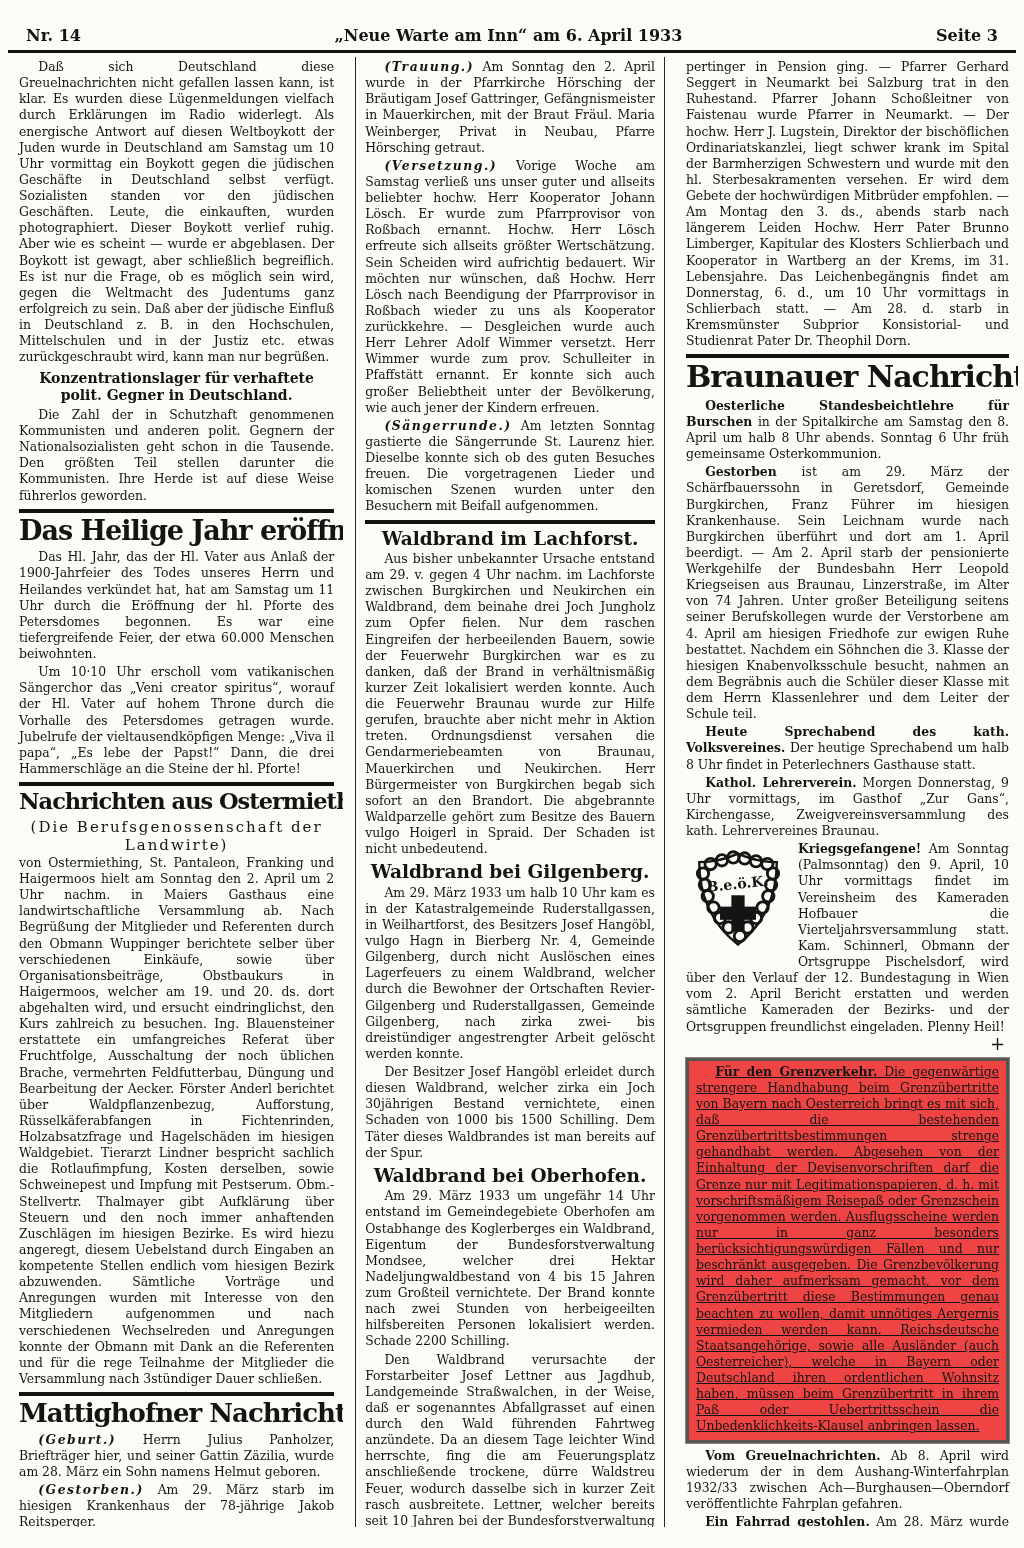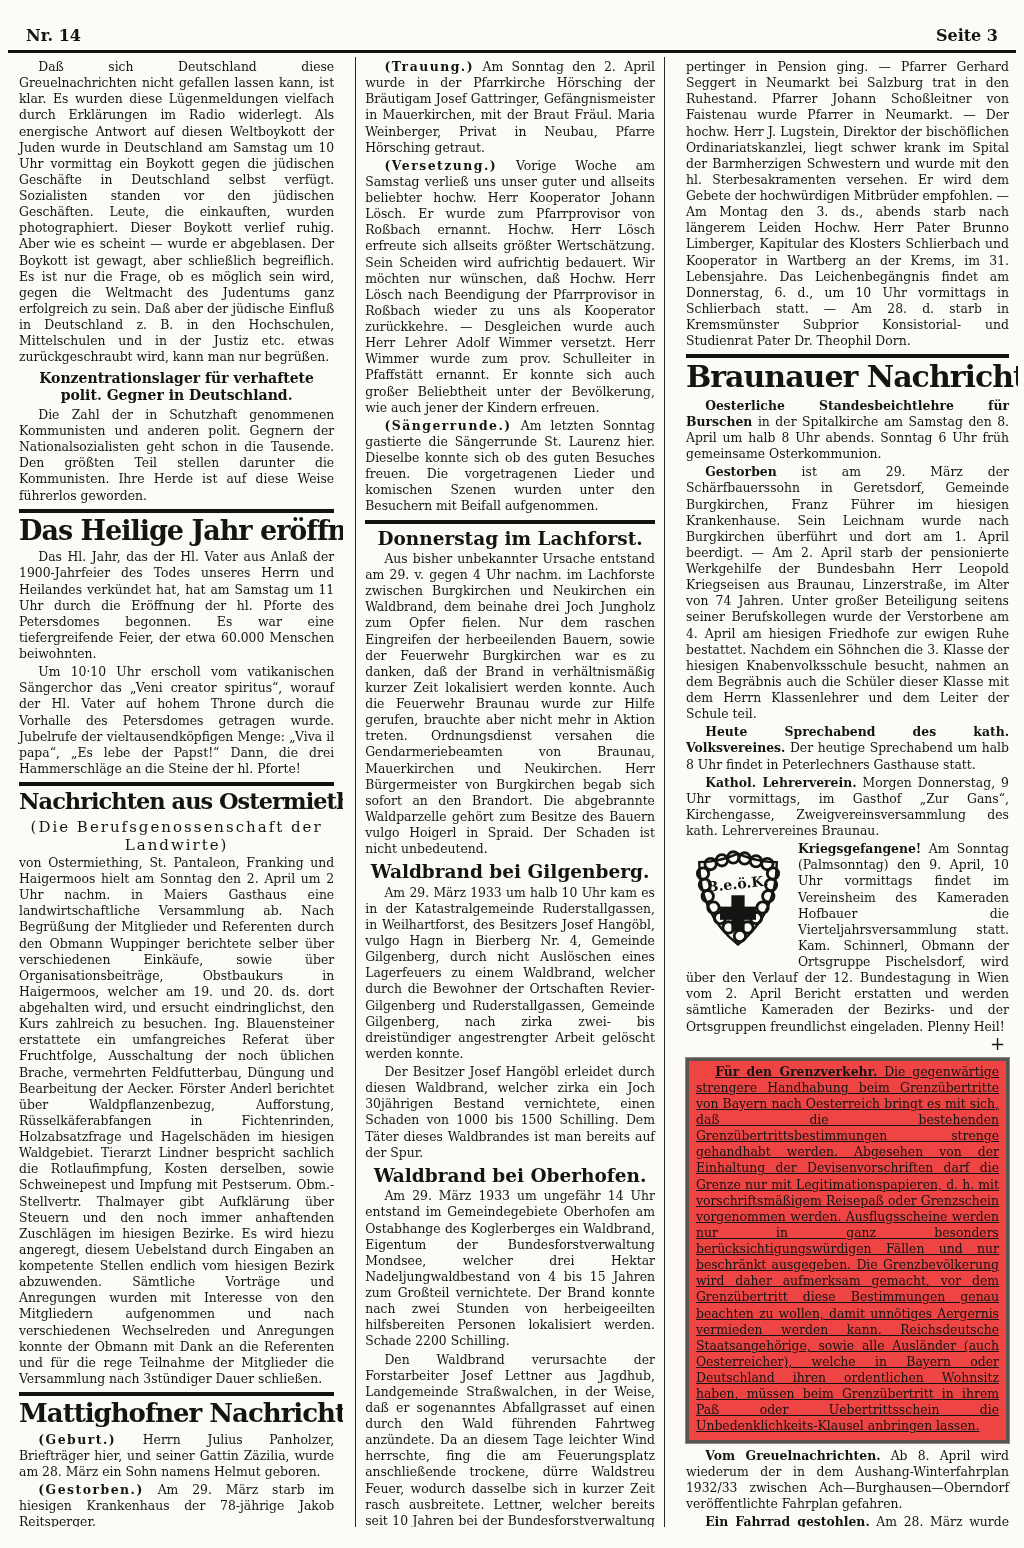--- a/index.html
+++ b/index.html
@@ -13,21 +13,21 @@
   
   #cols{display:flex;align-items:stretch;padding:4px 6px 0 10px;height:1470px;gap:12px;}
   .col{padding:2px 9px 0 9px;overflow:hidden;}
   #c1{width:322px;}
   #c2{width:296px;border-left:1.5px solid #2a2825;border-right:1.5px solid #2a2825;}
   #c3{width:330px;}
   p.b{font-size:12.4px;line-height:1.30;text-align:justify;margin:0 0 2px 0;
       text-indent:1.55em;overflow-wrap:break-word;hyphens:auto;}
   p.b.noind{text-indent:0;}
   .lead{font-weight:bold;}
-  .sp{letter-spacing:1.5px;}
+  .sp{letter-spacing:1.5px;font-style:italic;}
   .hl1{font-weight:bold;text-align:center;line-height:1.02;margin:3px 0 5px 0;
        letter-spacing:-1px;white-space:nowrap;}
   .hl2{font-weight:bold;text-align:center;font-size:18.5px;margin:5px 0 3px 0;line-height:1.05;}
   .hl3{font-weight:bold;text-align:center;font-size:14px;line-height:1.2;margin:5px 0 3px 0;}
   .sub{font-size:15px;text-align:center;letter-spacing:2px;margin:1px 0 1px 0;}
   .rT{height:4px;background:#141210;margin:5px 0 4px 0;}
   
   .gbox{background:#ef4444;border:3px solid #58554f;box-shadow:0 0 0 1px #8a8781;
         padding:3px 7px 5px 7px;margin:5px 0 5px 0;text-decoration:underline;}
   .gbox p.b{margin:0;}
@@ -36,20 +36,21 @@
   .plus{float:right;font-size:18px;line-height:1;margin-right:4px;}
   .clr{clear:both;}
 </style>
 </head>
 <body>
 
 <div id="page">
 
   <div id="hdr">
     <span class="h">Nr. 14</span>
+    <span class="h">„Neue Warte am Inn“ am 6. April 1933</span>
     <span class="h">Seite 3</span>
   </div>
   <div id="hdrline"></div>
 
   <div id="cols">
 
     <div class="col" id="c1">
       <p class="b"><span>Daß sich Deutschland diese Greuelnachrichten nicht gefallen lassen kann, ist klar. Es wurden diese Lügenmeldungen vielfach durch Erklärungen im Radio widerlegt. Als energische Antwort auf diesen Weltboykott der Juden wurde in Deutschland am Samstag um 10 Uhr vormittag ein Boykott gegen die jüdischen Geschäfte in Deutschland selbst verfügt. Sozialisten standen vor den jüdischen Geschäften. Leute, die einkauften, wurden photographiert. Dieser Boykott verlief ruhig. Aber wie es scheint — wurde er abgeblasen. Der Boykott ist gewagt, aber schließlich begreiflich. Es ist nur die Frage, ob es möglich sein wird, gegen die Weltmacht des Judentums ganz erfolgreich zu sein. Daß aber der jüdische Einfluß in Deutschland z. B. in den Hochschulen, Mittelschulen und in der Justiz etc. etwas zurückgeschraubt wird, kann man nur begrüßen.</span></p>
 
       <div class="hl3">Konzentrationslager für verhaftete polit. Gegner in Deutschland.</div>
@@ -71,21 +72,21 @@
       <p class="b"><b class="lead sp">(Gestorben.)</b> <span>Am 29. März starb im hiesigen Krankenhaus der 78-jährige Jakob Reitsperger.</span></p>
 
     </div>
 
     <div class="col" id="c2">
       <p class="b"><b class="lead sp">(Trauung.)</b> <span>Am Sonntag den 2. April wurde in der Pfarrkirche Hörsching der Bräutigam Josef Gattringer, Gefängnismeister in Mauerkirchen, mit der Braut Fräul. Maria Weinberger, Privat in Neubau, Pfarre Hörsching getraut.</span></p>
       <p class="b"><b class="lead sp">(Versetzung.)</b> <span>Vorige Woche am Samstag verließ uns unser guter und allseits beliebter hochw. Herr Kooperator Johann Lösch. Er wurde zum Pfarrprovisor von Roßbach ernannt. Hochw. Herr Lösch erfreute sich allseits größter Wertschätzung. Sein Scheiden wird aufrichtig bedauert. Wir möchten nur wünschen, daß Hochw. Herr Lösch nach Beendigung der Pfarrprovisor in Roßbach wieder zu uns als Kooperator zurückkehre. — Desgleichen wurde auch Herr Lehrer Adolf Wimmer versetzt. Herr Wimmer wurde zum prov. Schulleiter in Pfaffstätt ernannt. Er konnte sich auch großer Beliebtheit unter der Bevölkerung, wie auch jener der Kindern erfreuen.</span></p>
       <p class="b"><b class="lead sp">(Sängerrunde.)</b> <span>Am letzten Sonntag gastierte die Sängerrunde St. Laurenz hier. Dieselbe konnte sich ob des guten Besuches freuen. Die vorgetragenen Lieder und komischen Szenen wurden unter den Besuchern mit Beifall aufgenommen.</span></p>
 
       <div class="rT"></div>
-      <div class="hl2">Donnerstag im Lachforst.</div>
+      <div class="hl2">Waldbrand im Lachforst.</div>
       <p class="b"><span>Aus bisher unbekannter Ursache entstand am 29. v. gegen 4 Uhr nachm. im Lachforste zwischen Burgkirchen und Neukirchen ein Waldbrand, dem beinahe drei Joch Jungholz zum Opfer fielen. Nur dem raschen Eingreifen der herbeeilenden Bauern, sowie der Feuerwehr Burgkirchen war es zu danken, daß der Brand in verhältnismäßig kurzer Zeit lokalisiert werden konnte. Auch die Feuerwehr Braunau wurde zur Hilfe gerufen, brauchte aber nicht mehr in Aktion treten. Ordnungsdienst versahen die Gendarmeriebeamten von Braunau, Mauerkirchen und Neukirchen. Herr Bürgermeister von Burgkirchen begab sich sofort an den Brandort. Die abgebrannte Waldparzelle gehört zum Besitze des Bauern vulgo Hoigerl in Spraid. Der Schaden ist nicht unbedeutend.</span></p>
 
       <div class="hl2">Waldbrand bei Gilgenberg.</div>
       <p class="b"><span>Am 29. März 1933 um halb 10 Uhr kam es in der Katastralgemeinde Ruderstallgassen, in Weilhartforst, des Besitzers Josef Hangöbl, vulgo Hagn in Bierberg Nr. 4, Gemeinde Gilgenberg, durch nicht Auslöschen eines Lagerfeuers zu einem Waldbrand, welcher durch die Bewohner der Ortschaften Revier-Gilgenberg und Ruderstallgassen, Gemeinde Gilgenberg, nach zirka zwei- bis dreistündiger angestrengter Arbeit gelöscht werden konnte.</span></p>
       <p class="b"><span>Der Besitzer Josef Hangöbl erleidet durch diesen Waldbrand, welcher zirka ein Joch 30jährigen Bestand vernichtete, einen Schaden von 1000 bis 1500 Schilling. Dem Täter dieses Waldbrandes ist man bereits auf der Spur.</span></p>
 
       <div class="hl2">Waldbrand bei Oberhofen.</div>
       <p class="b"><span>Am 29. März 1933 um ungefähr 14 Uhr entstand im Gemeindegebiete Oberhofen am Ostabhange des Koglerberges ein Waldbrand, Eigentum der Bundesforstverwaltung Mondsee, welcher drei Hektar Nadeljungwaldbestand von 4 bis 15 Jahren zum Großteil vernichtete. Der Brand konnte nach zwei Stunden von herbeigeeilten hilfsbereiten Personen lokalisiert werden. Schade 2200 Schilling.</span></p>
       <p class="b"><span>Den Waldbrand verursachte der Forstarbeiter Josef Lettner aus Jagdhub, Landgemeinde Straßwalchen, in der Weise, daß er sogenanntes Abfallgrasset auf einen durch den Wald führenden Fahrtweg anzündete. Da an diesem Tage leichter Wind herrschte, fing die am Feuerungsplatz anschließende trockene, dürre Waldstreu Feuer, wodurch dasselbe sich in kurzer Zeit rasch ausbreitete. Lettner, welcher bereits seit 10 Jahren bei der Bundesforstverwaltung als Forstarbeiter beschäftigt ist, wird als sehr fleißiger Arbeiter geschildert. Er wurde wegen feuergefährlicher Handlung der Gendarmerie Mondsee angezeigt.</span></p>
 

